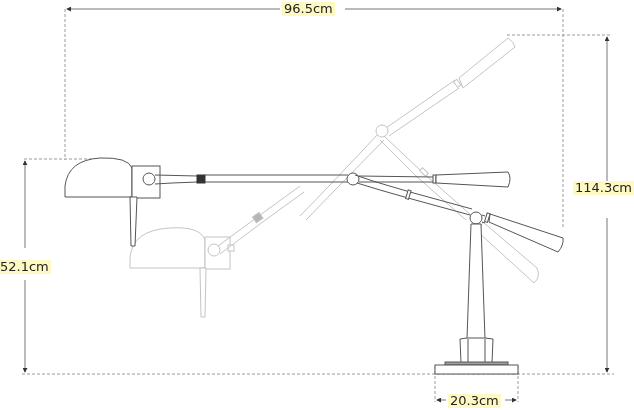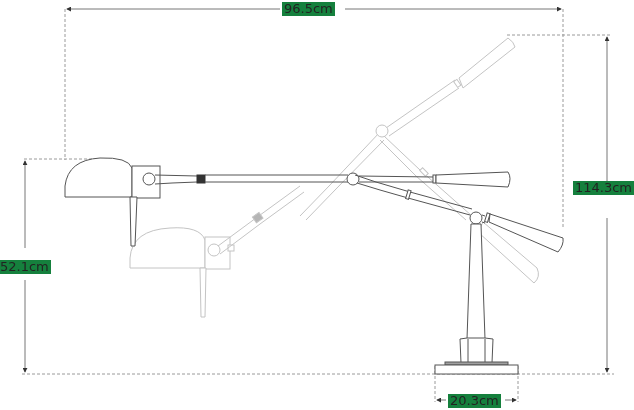--- a/index.html
+++ b/index.html
@@ -19,21 +19,21 @@
       left: 0;
       top: 0;
       width: 634px;
       height: 410px;
     }
     .dim-label {
       position: absolute;
       font-family: "DejaVu Sans", sans-serif;
       font-size: 13px;
       color: #222222;
-      background: #15803d;
+      background: #fef9c3;
       white-space: nowrap;
       line-height: 14px;
       padding: 0 2px;
     }
     .guide { stroke: #9a9a9a; stroke-width: 1; stroke-dasharray: 3 2; fill: none; }
     .dimline { stroke: #777777; stroke-width: 1; fill: none; }
     .main { stroke: #555555; stroke-width: 1; fill: #ffffff; }
     .ghost { stroke: #c4c4c4; stroke-width: 1; fill: #ffffff; }
     .ghost-nf { stroke: #c4c4c4; stroke-width: 1; fill: none; }
     .main-nf { stroke: #555555; stroke-width: 1; fill: none; }

